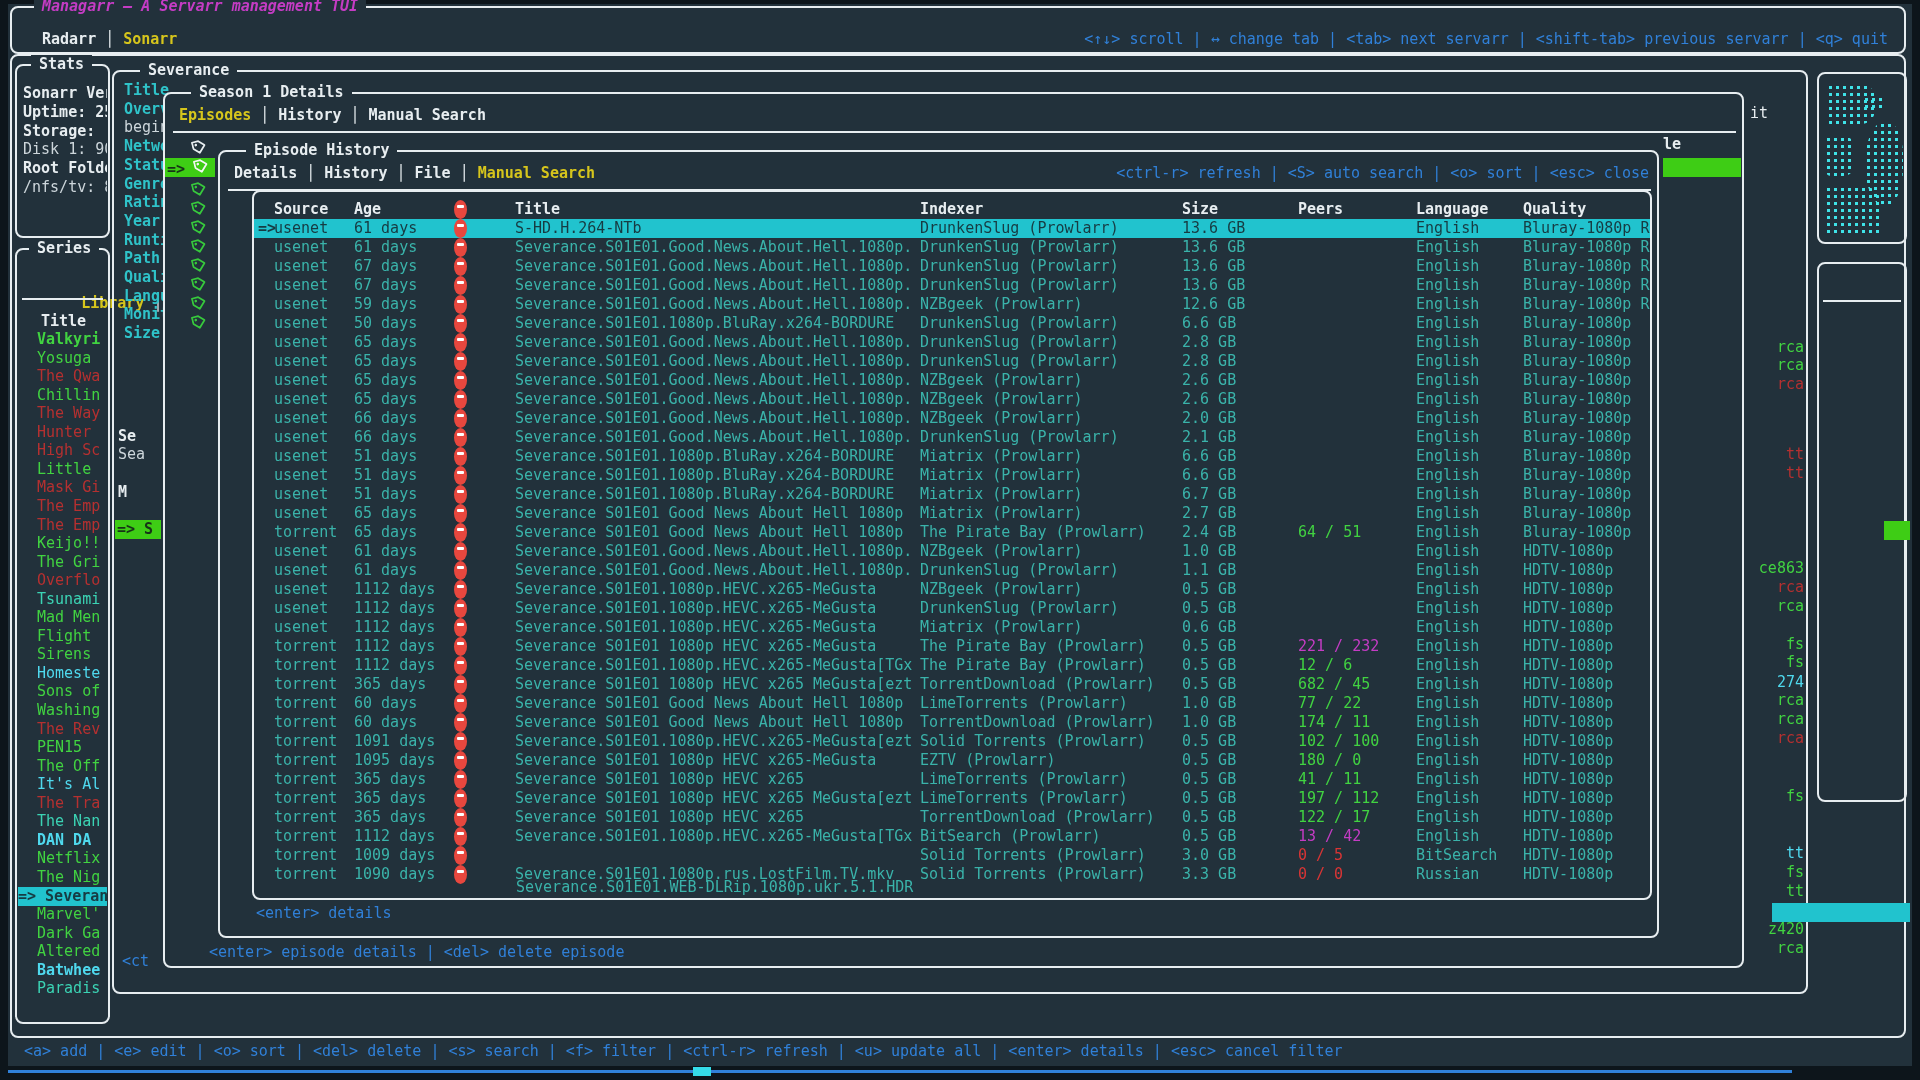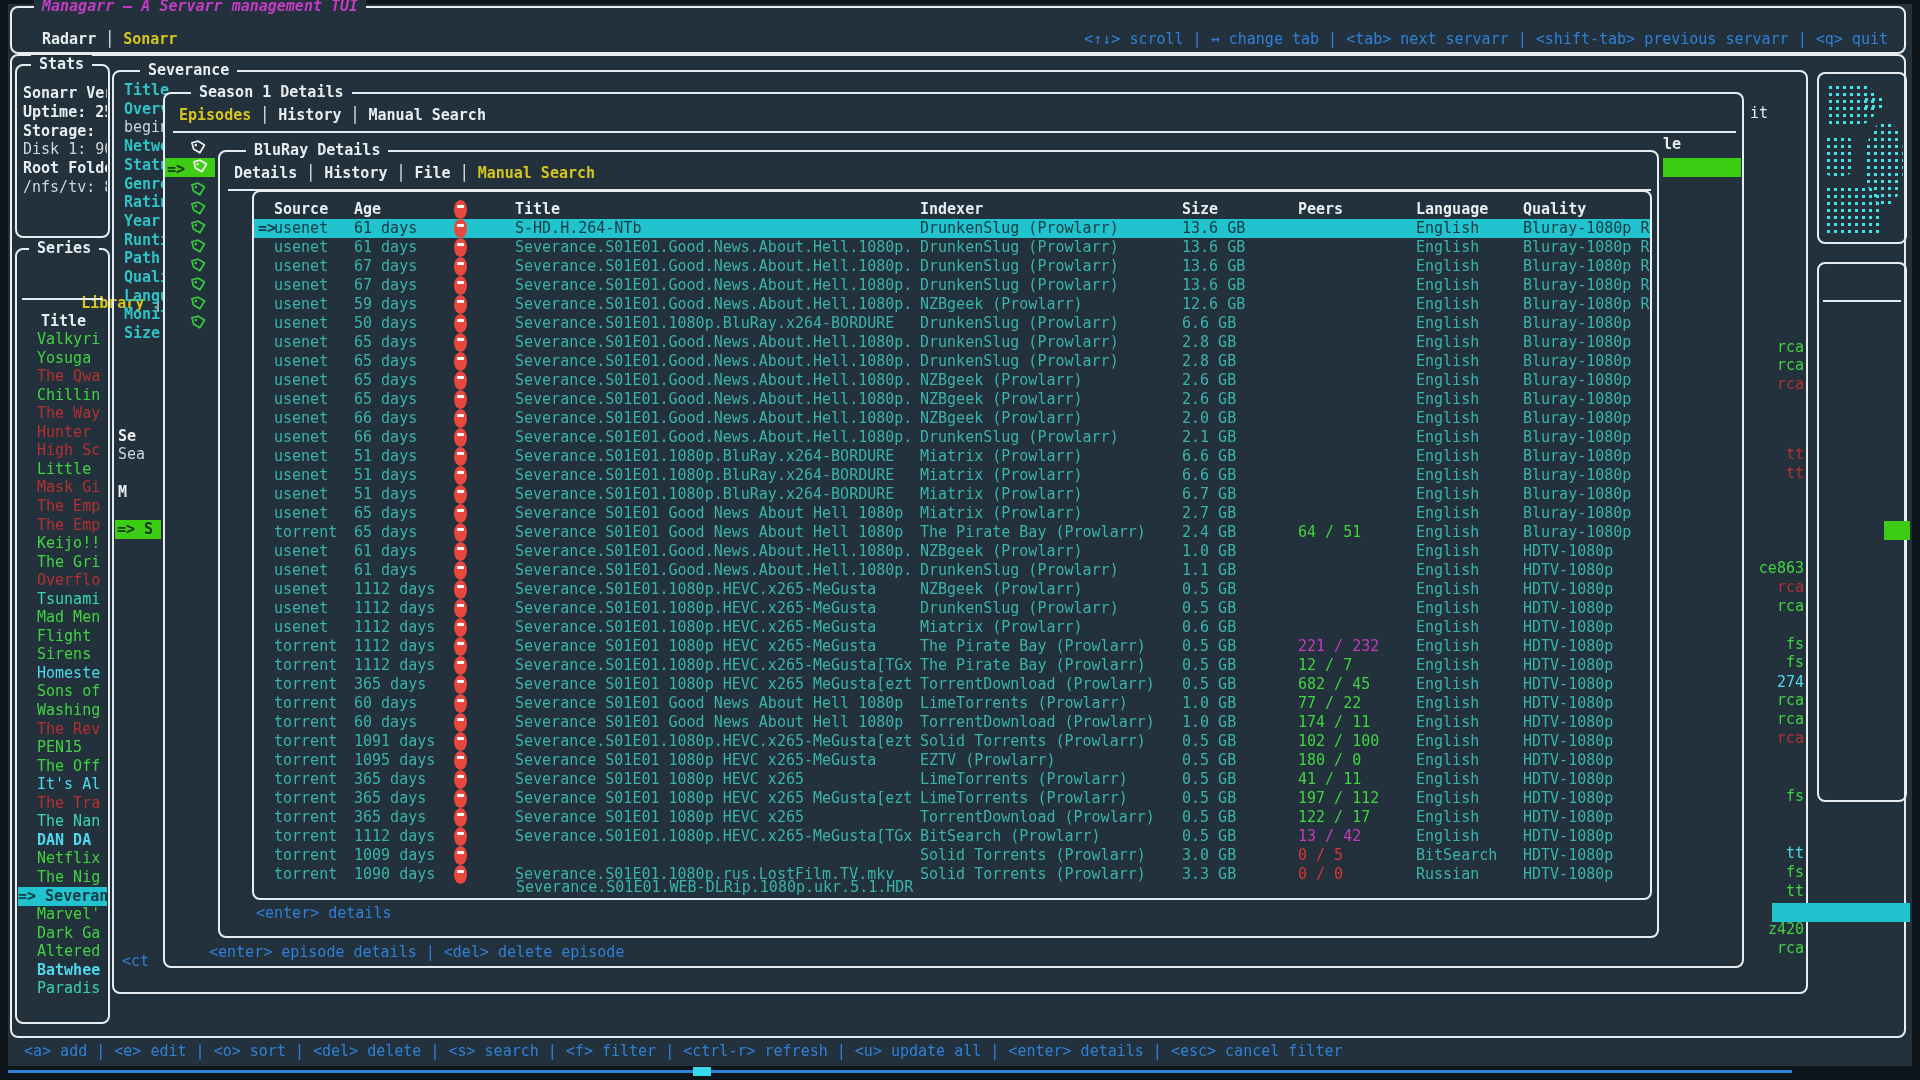--- a/index.html
+++ b/index.html
@@ -75,21 +75,21 @@
   </div>
 
   <div class="box" style="left:7px;top:244px;width:95px;height:776px;">
     <div class="btitle" style="left:12px;">Series</div>
     <div class="abs" style="left:10px;top:26px;">
       <span class="tab active">Library</span><span class="tsep">│</span>
     </div>
     <div class="hline" style="left:5px;top:48px;width:81px;"></div>
     <div class="abs bold" style="left:24px;top:62px;">Title</div>
     <div>
-        <div class="side-item c-green" style="left: 20px; top: 80px; width: 66px;">Valkyri</div>
+        <div class="side-item c-green" style="left: 20px; top: 80px; width: 66px; font-weight: bold;">Valkyri</div>
         <div class="side-item c-green" style="left: 20px; top: 98.55px; width: 66px;">Yosuga</div>
         <div class="side-item c-red" style="left: 20px; top: 117.1px; width: 66px;">The Qwa</div>
         <div class="side-item c-green" style="left: 20px; top: 135.65px; width: 66px;">Chillin</div>
         <div class="side-item c-red" style="left: 20px; top: 154.2px; width: 66px;">The Way</div>
         <div class="side-item c-red" style="left: 20px; top: 172.75px; width: 66px;">Hunter</div>
         <div class="side-item c-red" style="left: 20px; top: 191.3px; width: 66px;">High Sc</div>
         <div class="side-item c-green" style="left: 20px; top: 209.85px; width: 66px;">Little</div>
         <div class="side-item c-red" style="left: 20px; top: 228.4px; width: 66px;">Mask Gi</div>
         <div class="side-item c-red" style="left: 20px; top: 246.95px; width: 66px;">The Emp</div>
         <div class="side-item c-red" style="left: 20px; top: 265.5px; width: 66px;">The Emp</div>
@@ -238,22 +238,23 @@
       </svg></span>
     <span class="tagicon abs" style="color: rgb(55, 201, 60); left: 192px; top: 314px;"><svg viewBox="0 0 24 24">
         <path d="M13 2 L22 11 L11 22 L2 13 L2 2 Z" fill="none" stroke="currentColor" stroke-width="3" stroke-linejoin="round"></path>
         <circle cx="7.5" cy="7.5" r="2.2" fill="currentColor"></circle>
       </svg></span>
     <div class="abs bold c-white" style="left: 1663px; top: 135px;">le</div>
     <div class="bar" style="left: 1663px; top: 158px; width: 78px; background: var(--greenhl);"></div>
   </div>
 
 <div class="box opaque" style="left:218px;top:150px;width:1441px;height:788px;">
-  <div class="btitle" style="left:26px;">BluRay Details</div>
+  <div class="btitle" style="left:26px;">Episode History</div>
   <div class="tabbar" style="left:14px;top:12px;"><span class="tab inactive">Details</span><span class="tsep">│</span><span class="tab inactive">History</span><span class="tsep">│</span><span class="tab inactive">File</span><span class="tsep">│</span><span class="tab active">Manual Search</span></div>
+  <div class="abs keys" style="right:8px;top:12px;">&lt;ctrl-r&gt; refresh | &lt;S&gt; auto search | &lt;o&gt; sort | &lt;esc&gt; close</div>
   <div class="hline" style="left:8px;top:37px;width:1423px;"></div>
   <div class="abs keys" style="left:36px;top:752px;">&lt;enter&gt; details</div>
 </div>
 
 <div class="box opaque" style="left:252px;top:190px;width:1400px;height:710px;overflow:hidden;">
   <div>
       <div class="trow head" style="top: 8px;">
         <span style="left: 20px; width: 78px;">Source</span>
         <span style="left: 100px; width: 98px;">Age</span>
         <span style="left: 200px; width: 20px;"><span class="noentry"></span></span>
@@ -497,21 +498,21 @@
         <span style="left: 1162px; width: 105px;">English</span>
         <span style="left: 1269px; width: 129px;">HDTV-1080p</span>
       </div>
       <div class="trow" style="top: 464px;">
         <span style="left: 20px; width: 78px;">torrent</span>
         <span style="left: 100px; width: 98px;">1112 days</span>
         <span style="left: 200px; width: 20px;"><span class="noentry"></span></span>
         <span style="left: 261px; width: 403px;">Severance.S01E01.1080p.HEVC.x265-MeGusta[TGx</span>
         <span style="left: 666px; width: 260px;">The Pirate Bay (Prowlarr)</span>
         <span style="left: 928px; width: 110px;">0.5 GB</span>
-        <span class="p-green" style="left: 1044px; width: 115px;">12 / 7</span>
+        <span class="p-green" style="left: 1044px; width: 115px;">12 / 6</span>
         <span style="left: 1162px; width: 105px;">English</span>
         <span style="left: 1269px; width: 129px;">HDTV-1080p</span>
       </div>
       <div class="trow" style="top: 483px;">
         <span style="left: 20px; width: 78px;">torrent</span>
         <span style="left: 100px; width: 98px;">365 days</span>
         <span style="left: 200px; width: 20px;"><span class="noentry"></span></span>
         <span style="left: 261px; width: 403px;">Severance S01E01 1080p HEVC x265 MeGusta[ezt</span>
         <span style="left: 666px; width: 260px;">TorrentDownload (Prowlarr)</span>
         <span style="left: 928px; width: 110px;">0.5 GB</span>

